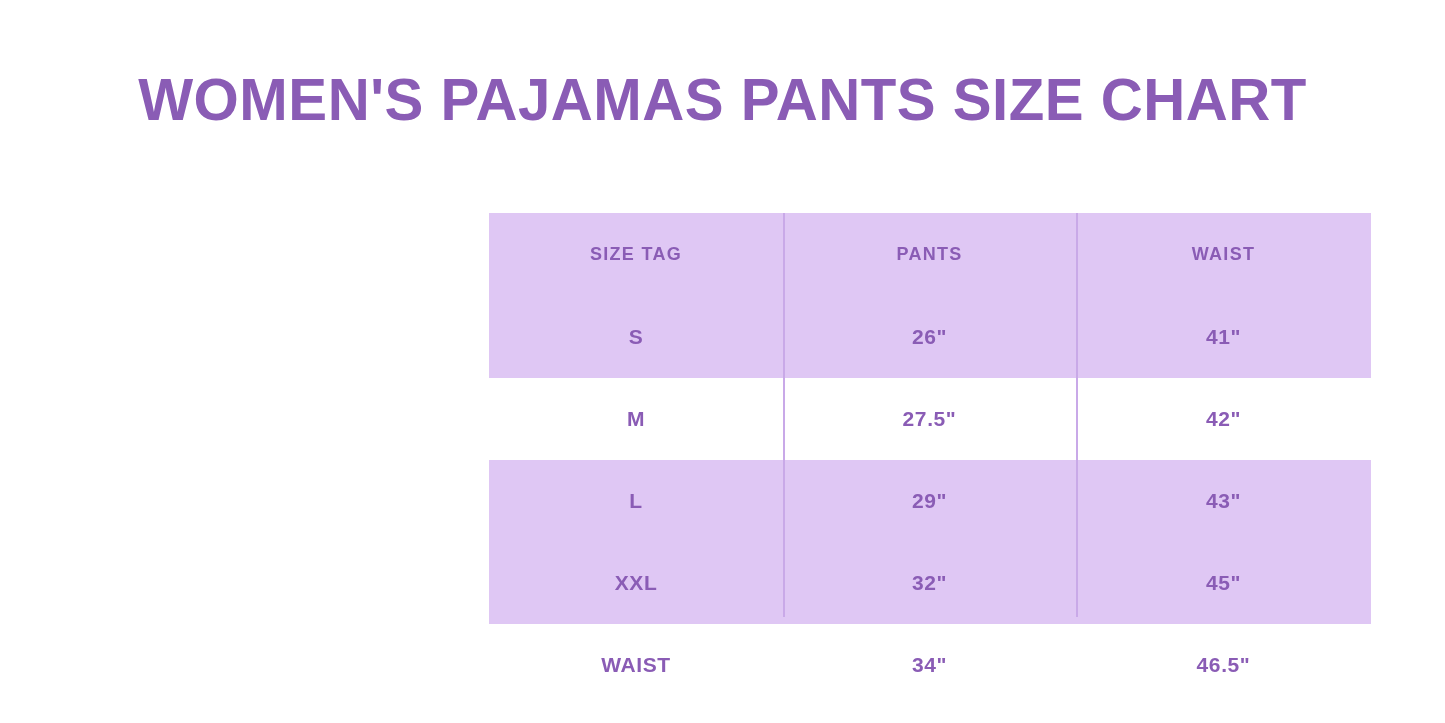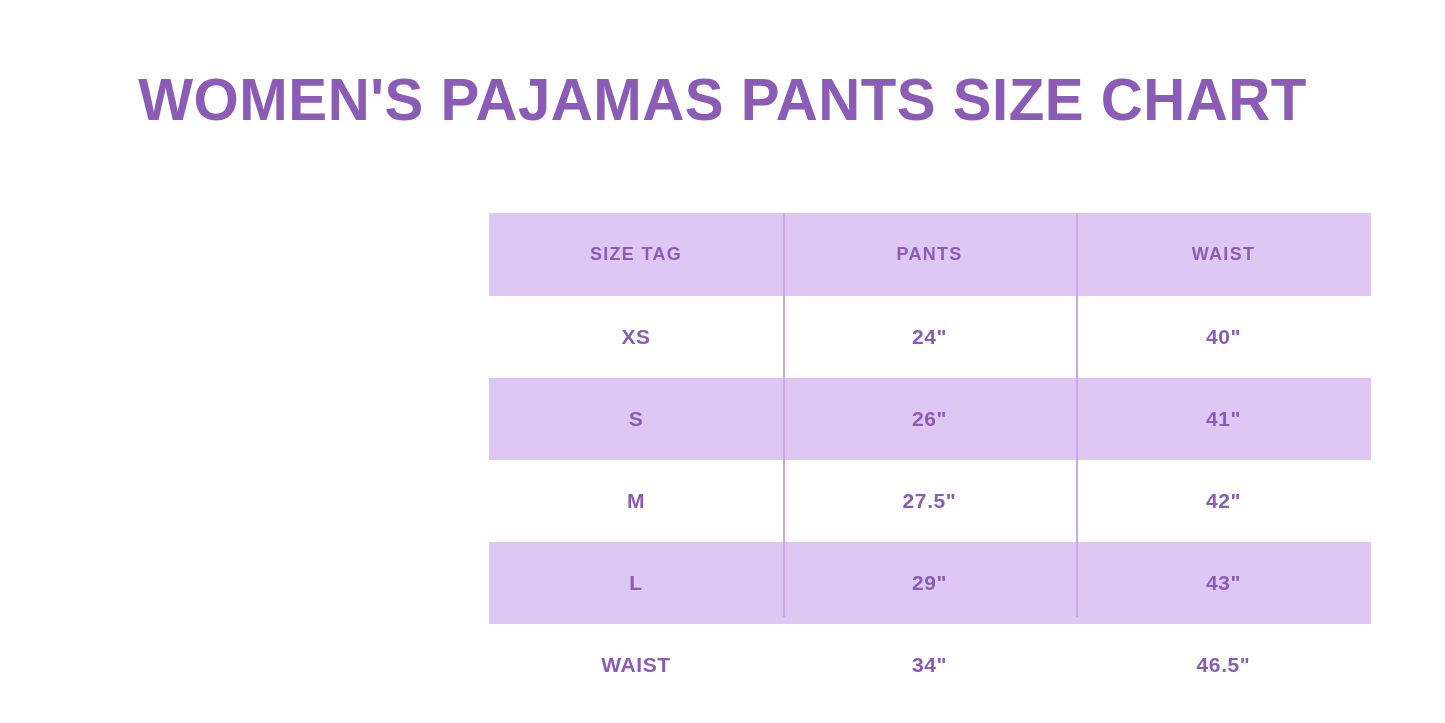--- a/index.html
+++ b/index.html
@@ -102,39 +102,39 @@
         <col class="c-height">
       </colgroup>
       <thead>
         <tr class="row-head">
           <th>SIZE TAG</th>
           <th>PANTS</th>
           <th>WAIST</th>
         </tr>
       </thead>
       <tbody>
-        <tr class="row-plain">
-          <td>XS</td>
-          <td>24"</td>
-          <td>40"</td>
-        </tr>
         <tr class="row-alt">
           <td>S</td>
           <td>26"</td>
           <td>41"</td>
         </tr>
         <tr class="row-plain">
           <td>M</td>
           <td>27.5"</td>
           <td>42"</td>
         </tr>
         <tr class="row-alt">
           <td>L</td>
           <td>29"</td>
           <td>43"</td>
+        </tr>
+        <tr class="row-alt">
+          <td>XXL</td>
+          <td>32"</td>
+          <td>45"</td>
         </tr>
         <tr class="row-plain">
           <td>WAIST</td>
           <td>34"</td>
           <td>46.5"</td>
         </tr>
       </tbody>
     </table>
 
     <div class="divider d1"></div>

